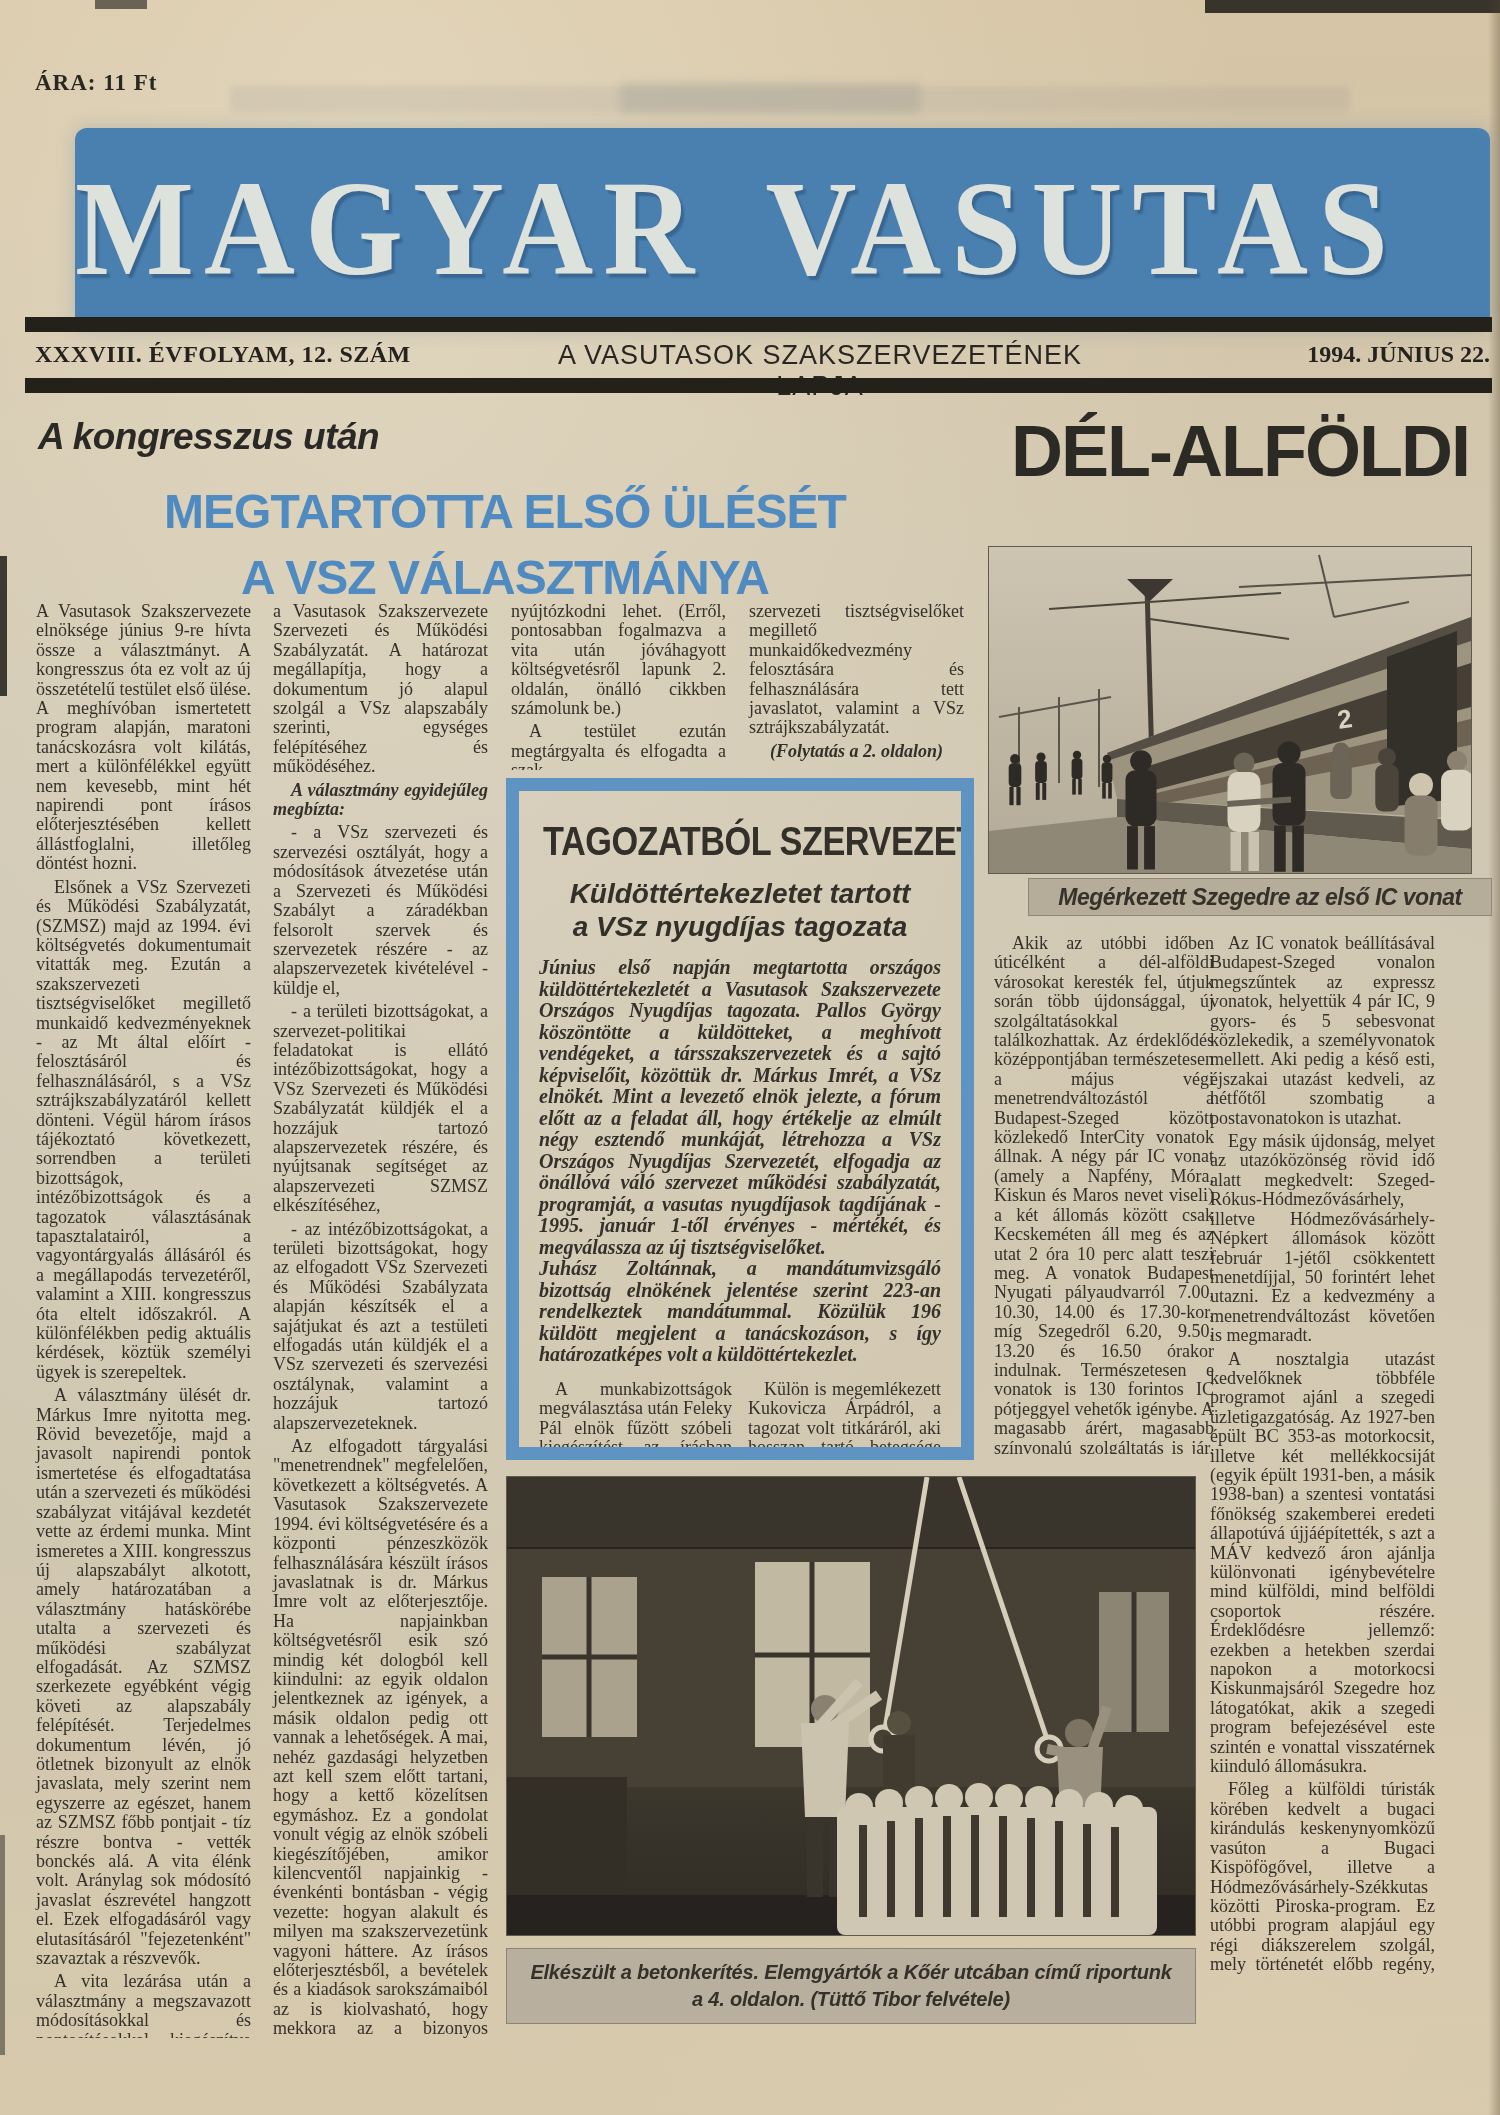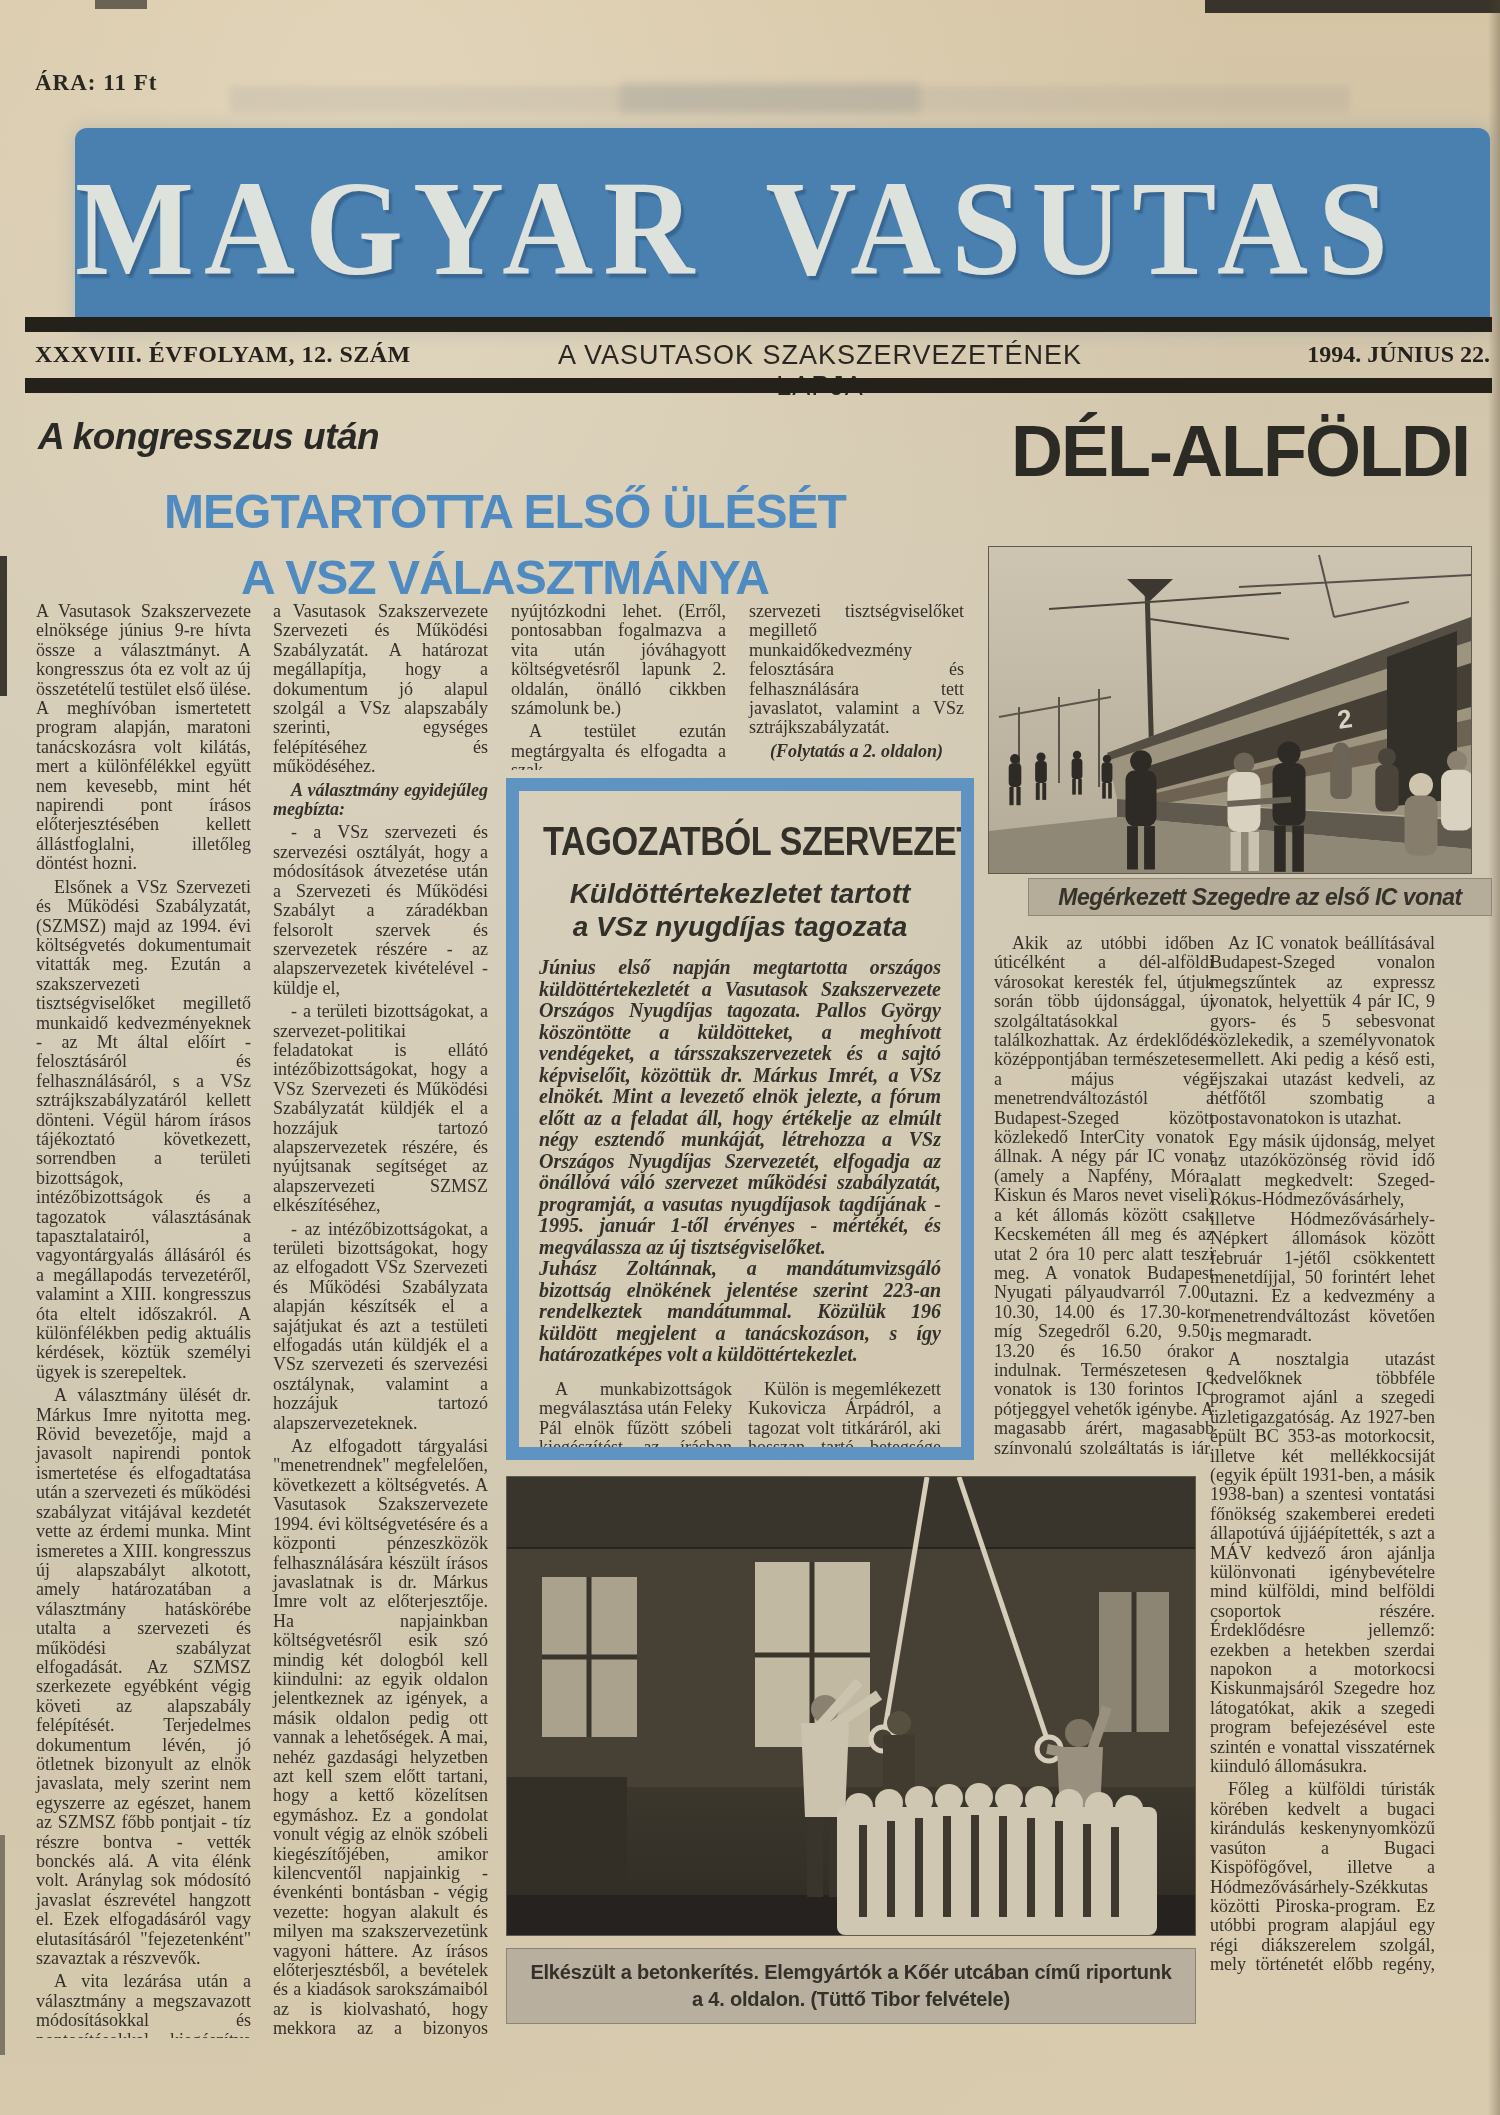--- a/index.html
+++ b/index.html
@@ -61,21 +61,21 @@
     font-size:28px;line-height:33px;color:#33302a;margin-top:16px;}
   .box-lead{margin-top:14px;}
   .box-lead p{margin:0;font-style:italic;font-weight:700;font-size:20px;line-height:21.5px;text-align:justify;}
   .box-cols{display:flex;gap:16px;margin-top:14px;}
   .box-cols .bc{width:50%;font-size:18px;line-height:19.5px;text-align:justify;}
   .box-cols .bc p{margin:0;text-indent:16px;}
   
   .photo2{left:506px;top:1476px;width:688px;height:458px;}
   .cap2{left:506px;top:1948px;width:688px;height:74px;display:flex;flex-direction:column;align-items:center;
     justify-content:center;background:#b9af9e;border:1px solid rgba(70,64,52,.4);
-    font-family:"Liberation Sans",sans-serif;font-weight:700;font-size:20px;line-height:27px;
+    font-family:"Liberation Sans",sans-serif;font-style:italic;font-weight:700;font-size:20px;line-height:27px;
     letter-spacing:-.2px;color:#34302a;}
   
   .ra{left:990px;top:930px;width:228px;height:524px;}
   .rb{left:1206px;top:930px;width:233px;height:1044px;}
   
   .tr-bar{left:1205px;top:0;width:295px;height:13px;background:#1d1a15;opacity:.85;}
   .tl-bar{left:95px;top:0;width:52px;height:9px;background:#1d1a15;opacity:.6;}
   .left-sliver{left:0;top:556px;width:7px;height:140px;background:#17140f;opacity:.8;}
   .left-sliver2{left:0;top:1835px;width:5px;height:220px;background:#17140f;opacity:.45;}
   .right-edge{right:0;top:0;width:12px;height:100%;background:linear-gradient(90deg,transparent,rgba(80,68,46,.35));}

